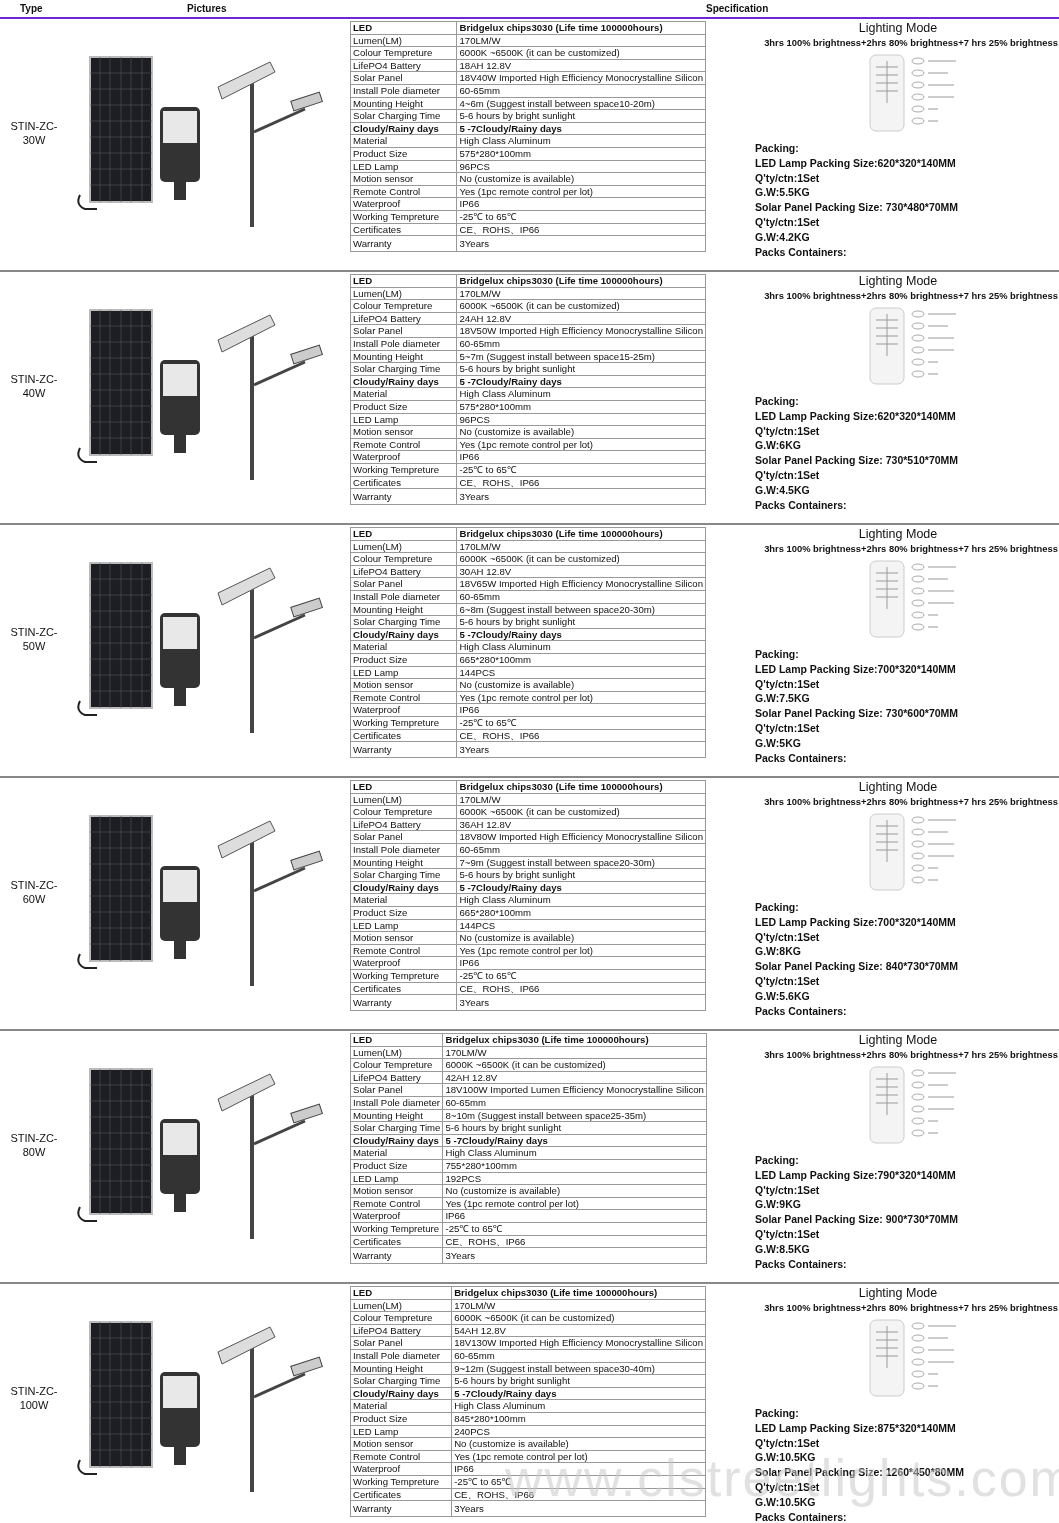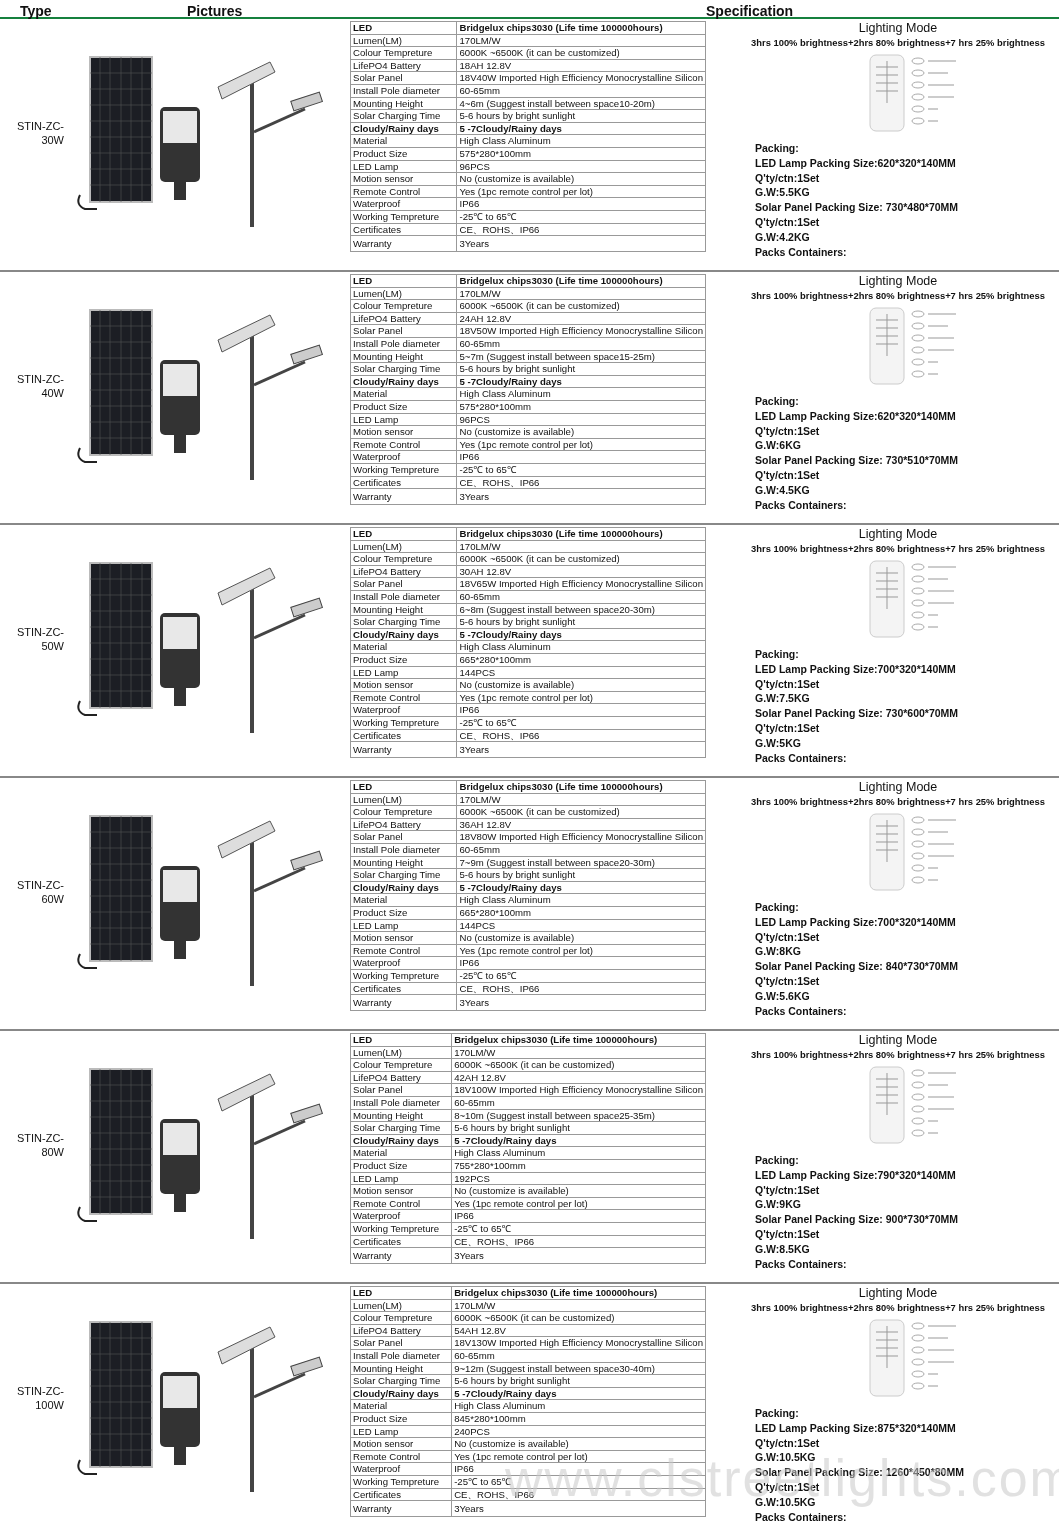--- a/index.html
+++ b/index.html
@@ -1,35 +1,35 @@
 <!DOCTYPE html>
 <html><head>
 <meta charset="utf-8">
 <style>
   html, body { margin: 0; padding: 0; background: #ffffff; }
   body { width: 1059px; height: 1523px; overflow: hidden; position: relative;
          font-family: "Liberation Sans", sans-serif; color: #111; }
   .hdr { position: absolute; top: 0; left: 0; width: 1059px; height: 17px;
-         border-bottom: 2px solid #15803d; font-weight: bold; font-size: 14px; }
+         border-bottom: 2px solid #6d28d9; font-weight: bold; font-size: 10px; }
   .hdr span { position: absolute; top: 3px; }
   .block { position: absolute; left: 0; width: 1059px; height: 253px;
            border-bottom: 2px solid #888; box-sizing: border-box; }
-  .type { position: absolute; left: 4px; width: 60px; top: 100px; text-align: right;
+  .type { position: absolute; left: 4px; width: 60px; top: 100px; text-align: center;
           font-size: 11px; line-height: 14px; }
   .pics { position: absolute; left: 70px; top: 18px; width: 275px; height: 200px; }
   .spec { position: absolute; left: 350px; top: 2px; width: 356px; border-collapse: collapse;
           font-size: 9.6px; }
   .spec td { border: 1px solid #999; padding: 0 2px; height: 11.6px; line-height: 11.6px;
              white-space: nowrap; overflow: hidden; }
   .spec td.k { width: 106px; }
   .spec tr.b td { font-weight: bold; }
   .spec tr.w td { height: 15px; margin-top: 33px; }
   .right { position: absolute; left: 738px; top: 2px; width: 320px; height: 248px; }
   .lm-title { text-align: center; font-weight: normal; font-size: 12.5px; line-height: 15px; }
-  .lm-sub { text-align: center; font-weight: bold; font-size: 9.4px; line-height: 13px; }
+  .lm-sub { text-align: right; font-weight: bold; font-size: 9.4px; line-height: 13px; }
   .remote { position: absolute; left: 130px; top: 32px; width: 100px; height: 80px; }
   .packing { position: absolute; left: 1px; top: 120px; font-weight: bold; font-size: 10.5px; line-height: 14.8px; padding-left: 16px; }
   .watermark { position: absolute; left: 505px; top: 1448px; font-size: 52px; color: rgba(200,200,200,0.55);
                letter-spacing: 2px; white-space: nowrap; }
 </style>
 </head>
 <body>
 
 <div class="hdr">
   <span style="left:20px">Type</span>
@@ -693,21 +693,21 @@
           <tr>
             <td class="k">Colour Tempreture</td>
             <td>6000K ~6500K  (it can be customized)</td>
           </tr>
           <tr>
             <td class="k">LifePO4 Battery</td>
             <td>42AH 12.8V</td>
           </tr>
           <tr>
             <td class="k">Solar Panel</td>
-            <td>18V100W Imported High Efficiency Monocrystalline Silicon</td>
+            <td>18V100W Imported Lumen Efficiency Monocrystalline Silicon</td>
           </tr>
           <tr>
             <td class="k">Install Pole diameter</td>
             <td>60-65mm</td>
           </tr>
           <tr>
             <td class="k">Mounting Height</td>
             <td>8~10m   (Suggest install between space25-35m)</td>
           </tr>
           <tr>

